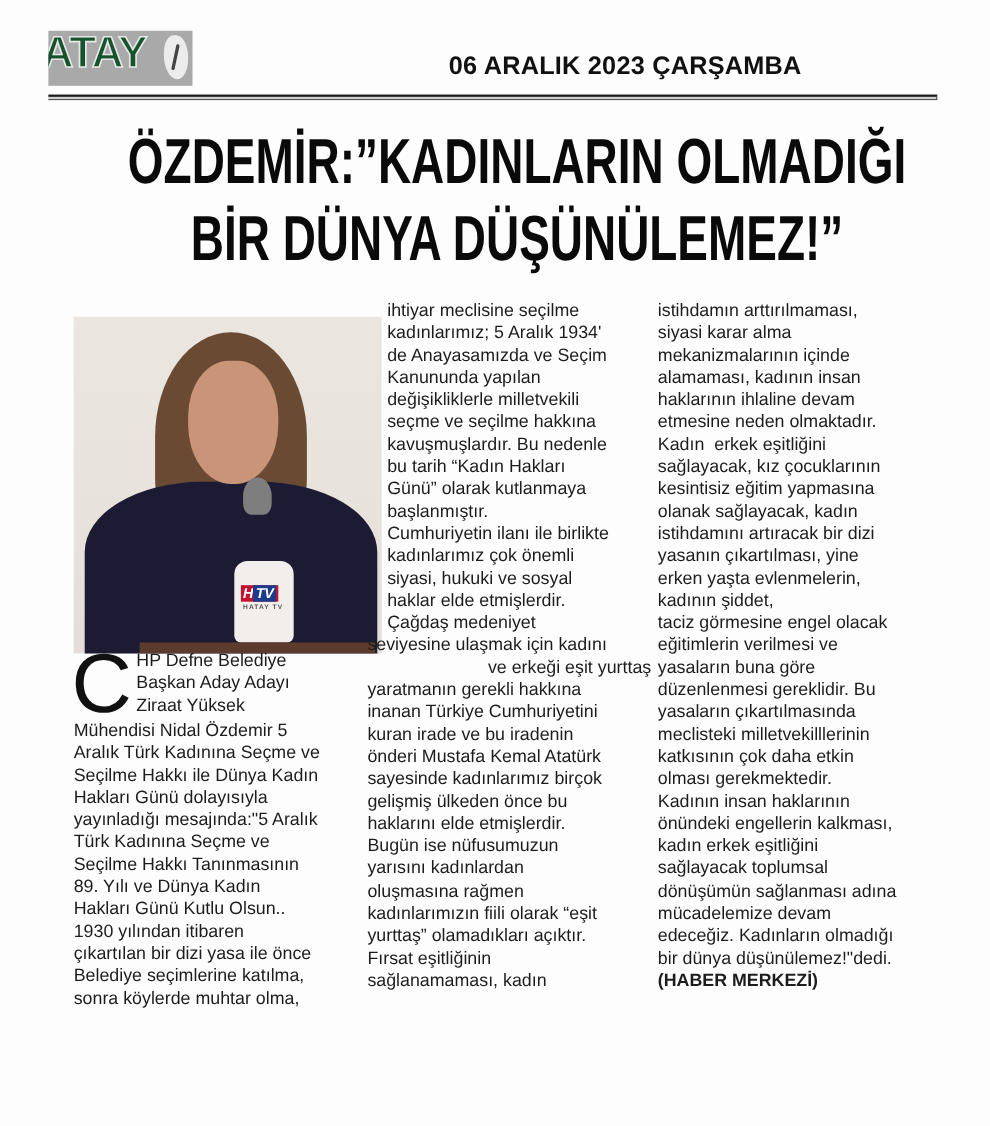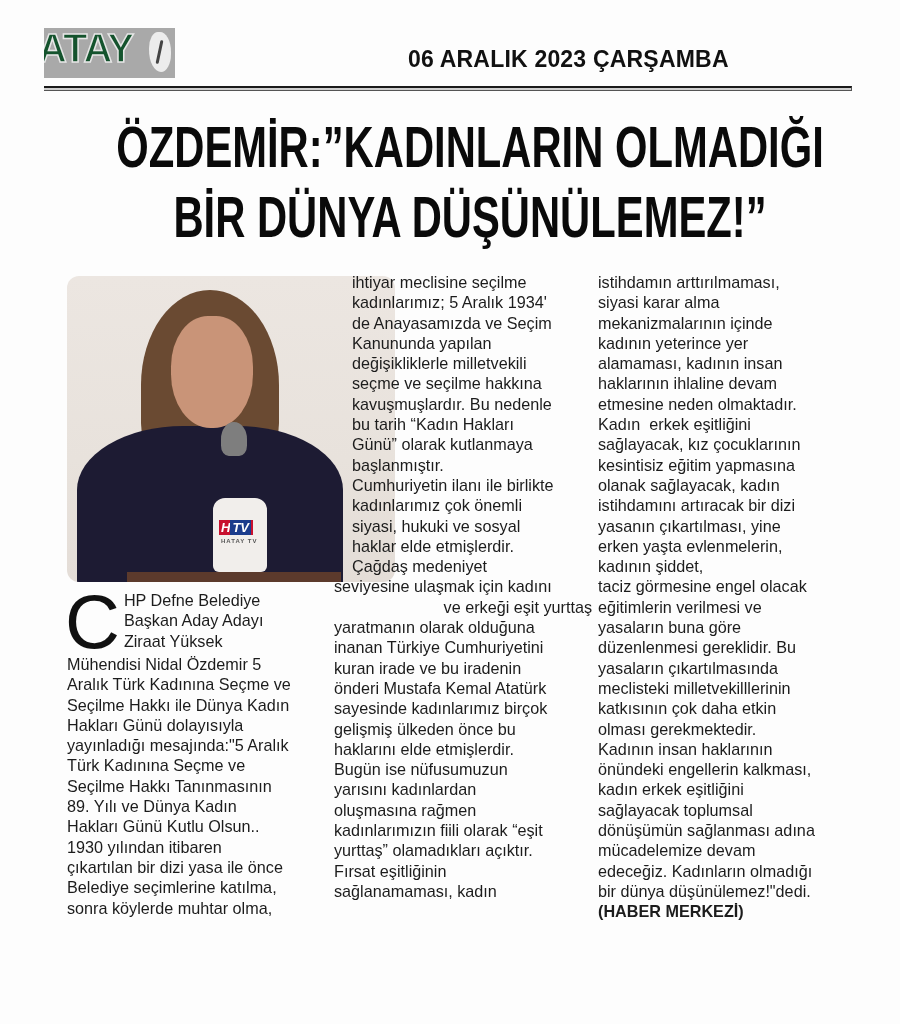--- a/index.html
+++ b/index.html
@@ -34,24 +34,23 @@
       background:#cfcfcf; box-sizing:border-box;
     }
     .headline {
       position:absolute; left:60px; top:112px; width:820px; text-align:center;
       font-family:"Liberation Sans", sans-serif; font-weight:900; color:#0a0a0a;
       font-size:58px; line-height:70px; transform:scaleX(0.72); transform-origin:center top;
       letter-spacing:0px; white-space:nowrap;
     }
     .headline .line { display:block; width:1140px; margin-left:-160px; }
     .photo {
-      position:absolute; left:67px; top:276px; width:328px; height:306px;
+      position:absolute; left:67px; top:288px; width:280px; height:306px;
       background:linear-gradient(180deg,#ece6e1 0%,#e8e2dc 60%,#e4ddd7 100%);
       overflow:hidden;
-      border-radius:12px;
     }
     .photo .hair {
       position:absolute; left:74px; top:14px; width:138px; height:190px;
       background:#6a4a32; border-radius:50% 50% 30% 30%;
     }
     .photo .face {
       position:absolute; left:104px; top:40px; width:82px; height:112px;
       background:#c99478; border-radius:45% 45% 48% 48%;
     }
     .photo .body {
@@ -147,41 +146,40 @@
   <p>bu tarih “Kadın Hakları</p>
   <p>Günü” olarak kutlanmaya</p>
   <p>başlanmıştır.</p>
   <p>Cumhuriyetin ilanı ile birlikte</p>
   <p>kadınlarımız çok önemli</p>
   <p>siyasi, hukuki ve sosyal</p>
   <p>haklar elde etmişlerdir.</p>
   <p>Çağdaş medeniyet</p>
   <p style="margin-left:-18px;">seviyesine ulaşmak için kadını</p>
   <p style="margin-left:-18px;text-align:right;">ve erkeği eşit yurttaş</p>
-  <p style="margin-left:-18px;">yaratmanın olarak olduğuna</p>
+  <p style="margin-left:-18px;">yaratmanın gerekli hakkına</p>
   <p style="margin-left:-18px;">inanan Türkiye Cumhuriyetini</p>
   <p style="margin-left:-18px;">kuran irade ve bu iradenin</p>
   <p style="margin-left:-18px;">önderi Mustafa Kemal Atatürk</p>
   <p style="margin-left:-18px;">sayesinde kadınlarımız birçok</p>
   <p style="margin-left:-18px;">gelişmiş ülkeden önce bu</p>
   <p style="margin-left:-18px;">haklarını elde etmişlerdir.</p>
   <p style="margin-left:-18px;">Bugün ise nüfusumuzun</p>
   <p style="margin-left:-18px;">yarısını kadınlardan</p>
   <p style="margin-left:-18px;">oluşmasına rağmen</p>
   <p style="margin-left:-18px;">kadınlarımızın fiili olarak “eşit</p>
   <p style="margin-left:-18px;">yurttaş” olamadıkları açıktır.</p>
   <p style="margin-left:-18px;">Fırsat eşitliğinin</p>
   <p style="margin-left:-18px;">sağlanamaması, kadın</p>
 </div>
 
 <div class="col col3">
   <p>istihdamın arttırılmaması,</p>
   <p>siyasi karar alma</p>
   <p>mekanizmalarının içinde</p>
-  <p>kadının yeterince yer</p>
   <p>alamaması, kadının insan</p>
   <p>haklarının ihlaline devam</p>
   <p>etmesine neden olmaktadır.</p>
   <p style="white-space:pre;">Kadın  erkek eşitliğini</p>
   <p>sağlayacak, kız çocuklarının</p>
   <p>kesintisiz eğitim yapmasına</p>
   <p>olanak sağlayacak, kadın</p>
   <p>istihdamını artıracak bir dizi</p>
   <p>yasanın çıkartılması, yine</p>
   <p>erken yaşta evlenmelerin,</p>

